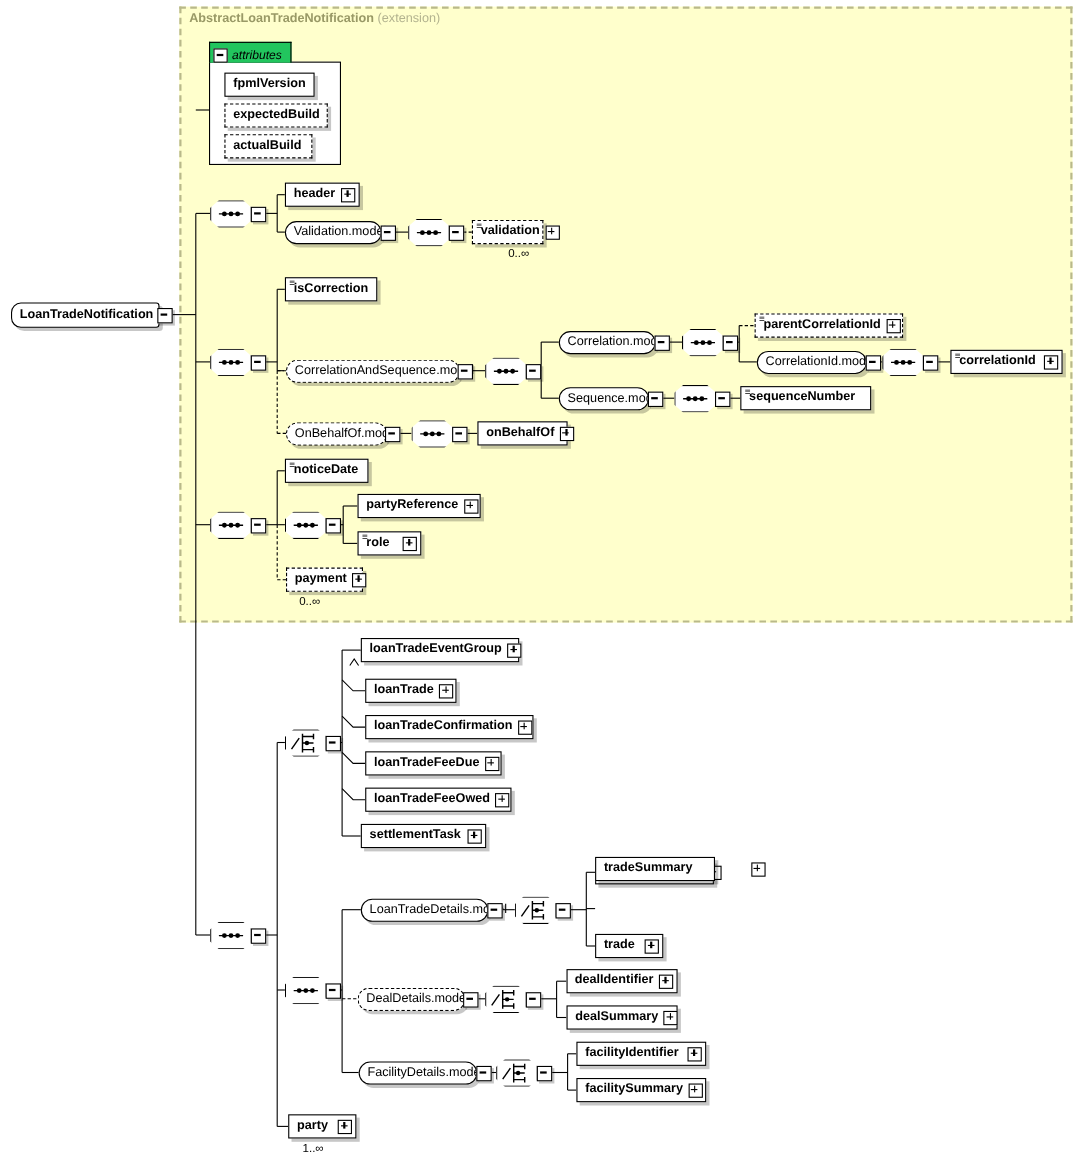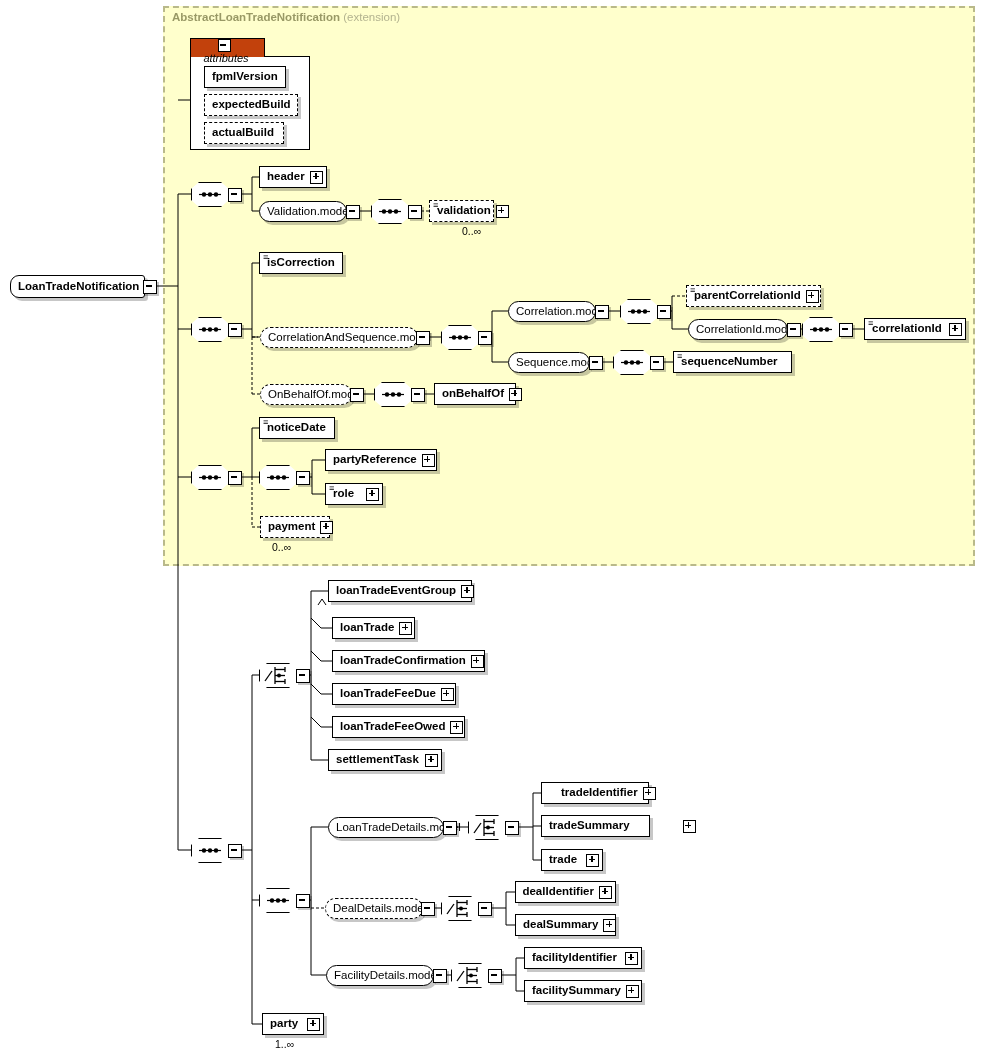--- a/index.html
+++ b/index.html
@@ -129,32 +129,31 @@
 
   
   .attrs{
     position:absolute;
     background:#ffffff;
     border:1.5px solid #000;
     box-sizing:border-box;
   }
   .attrs-tab{
     position:absolute;
-    background:#c2410c;
+    background:#22c55e;
     border:1.5px solid #000;
     border-bottom:none;
     box-sizing:border-box;
     height:19px;
     display:flex;
-    align-items:center;
+    align-items:flex-end;
     padding:0 6px 0 3px;
     font-size:11px;
     font-style:italic;
     white-space:nowrap;
-    flex-direction:column;
   }
   .attrs-tab .mini{
     width:11px;height:11px;border:1.4px solid #000;background:#fff;position:relative;margin-right:4px;flex:0 0 auto;
   }
   .attrs-tab .mini:before{
     content:"";position:absolute;left:1.5px;top:4.2px;width:6px;height:1.4px;background:#000;
   }
 </style>
 </head>
 <body>
@@ -633,21 +632,21 @@
   <div class="node model" style="left:328px;top:817px;width:116px;">
     <span class="lbl">LoanTradeDetails.model</span>
   </div>
   <div class="exp-out" style="left:443px;top:821px;"></div>
 
   <div class="node bold" style="left:541px;top:782px;width:108px;padding-left:12px;">
     <span class="lbl">tradeIdentifier</span>
     <span class="exp plus"></span>
   </div>
 
-  <div class="node bold" style="left:541px;top:815px;width:109px;gap:48px;">
+  <div class="node bold" style="left:541px;top:779px;width:109px;gap:48px;">
     <span class="lbl">tradeSummary</span>
     <span class="exp plus"></span>
   </div>
 
   <div class="node bold" style="left:541px;top:849px;width:62px;">
     <span class="lbl">trade</span>
     <span class="exp plus"></span>
   </div>
 
   <div class="node model optional" style="left:325px;top:898px;width:98px;">

